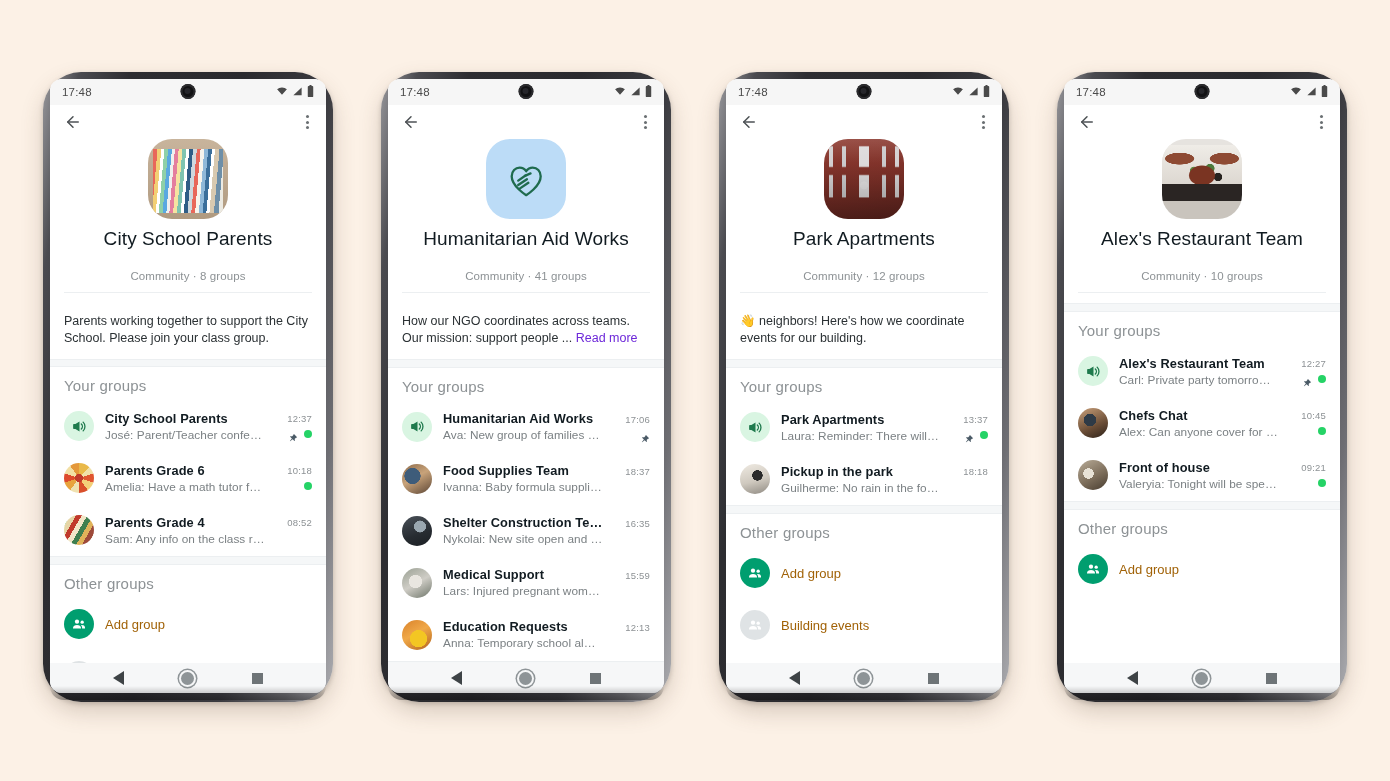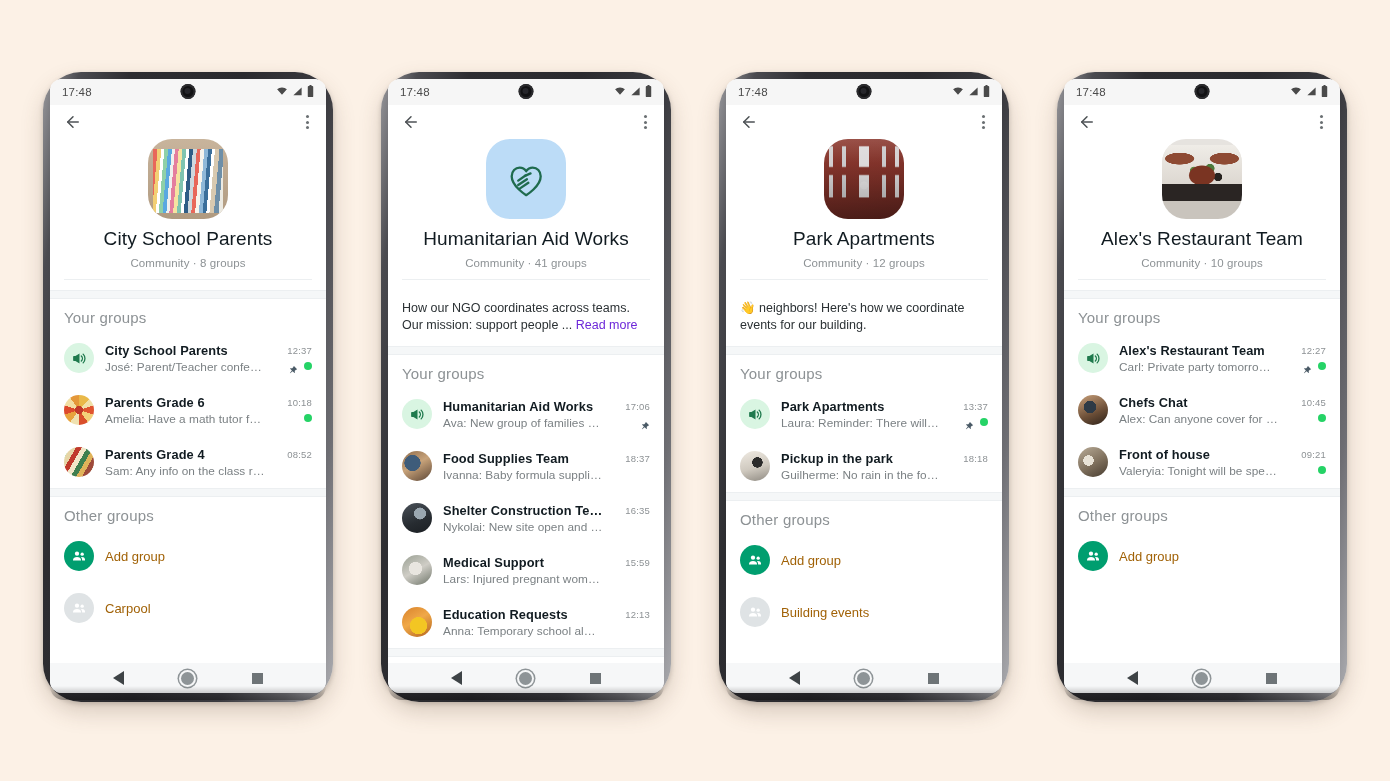--- a/index.html
+++ b/index.html
@@ -85,21 +85,21 @@
     border-radius: 24px;
     overflow: hidden;
     position: relative;
   }
   .comm-name {
     margin-top: 9px;
     font-size: 19px; color: #111b21; font-weight: 400;
     letter-spacing: .1px; line-height: 22px;
   }
   .comm-sub {
-    margin-top: 7px;
+    margin-top: 20px;
     font-size: 11.5px; color: #8d9295; letter-spacing: .1px;
   }
   .hr { height:1px; background:#eceff1; margin: 10px 0 0; }
 
   .comm-desc {
     padding: 10px 14px 12px;
     font-size: 12.5px; line-height: 17px; color: #2b3134;
   }
   .readmore { color:#6d28d9; }
 
@@ -278,20 +278,21 @@
           </span>
         </div>
         <div class="comm-head">
           <div class="comm-avatar">
             <div class="ph books"></div>
           </div>
           <div class="comm-name">City School Parents</div>
           <div class="comm-sub">Community · 8 groups</div>
           <div class="hr"></div>
         </div>
+        <div class="comm-desc">Parents working together to support the City School. Please join your class group.</div>
         <div class="band"></div>
         <div class="listwrap">
           <div class="sec-label">Your groups</div>
           <div class="row">
             <div class="av announce">
               <svg viewBox="0 0 24 24" fill="#1f7a4d">
                 <path d="M3 9.5v5c0 .6.4 1 1 1h2.2L12 19V5L6.2 8.5H4c-.6 0-1 .4-1 1z"></path>
                 <path d="M15.2 7.8a.9.9 0 0 0-1.3 1.3 4 4 0 0 1 0 5.8.9.9 0 1 0 1.3 1.3 5.8 5.8 0 0 0 0-8.4z"></path>
                 <path d="M17.8 5.2a.9.9 0 1 0-1.3 1.3 7.8 7.8 0 0 1 0 11 .9.9 0 1 0 1.3 1.3 9.6 9.6 0 0 0 0-13.6z"></path>
               </svg>

